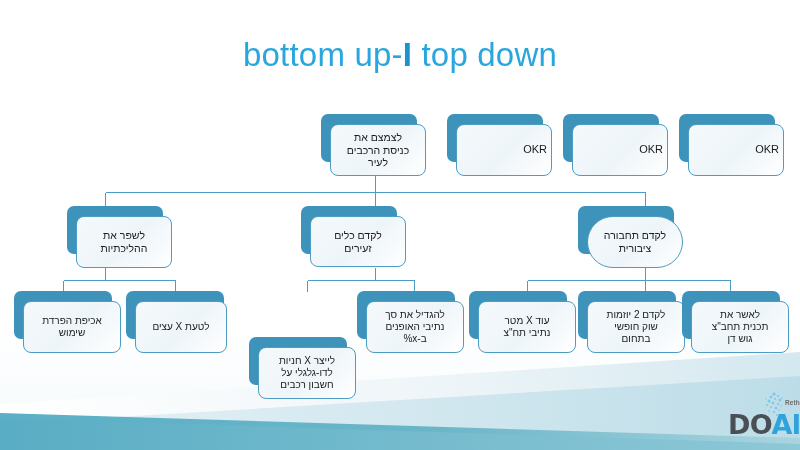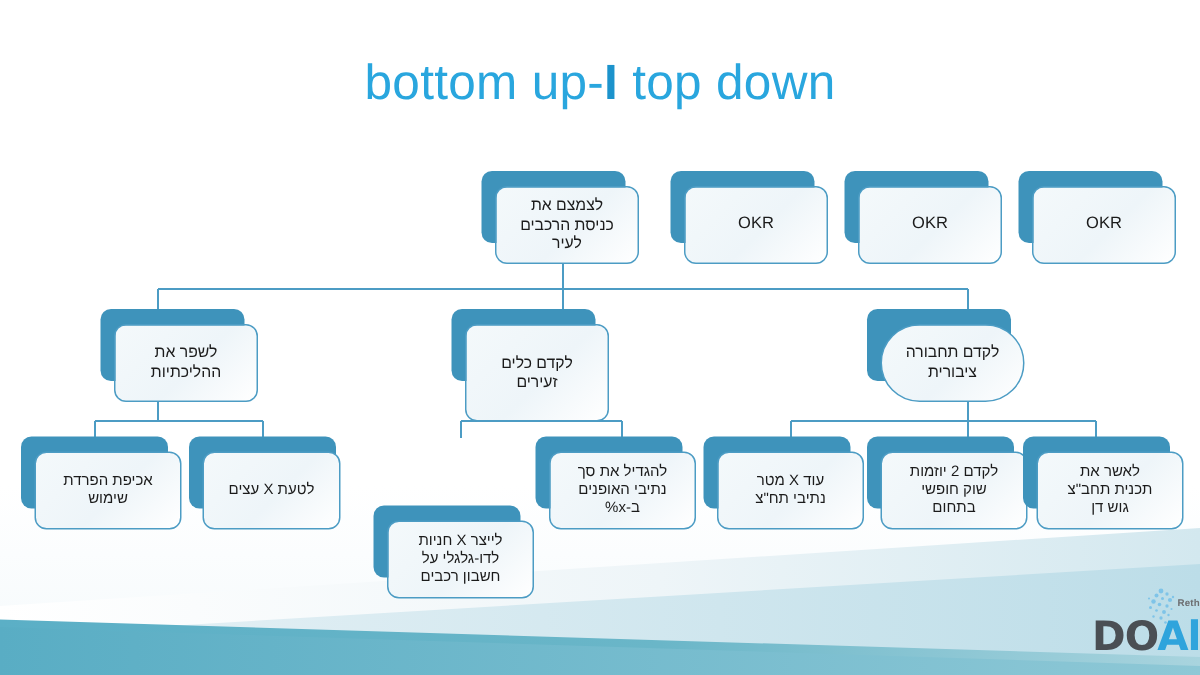--- a/index.html
+++ b/index.html
@@ -45,21 +45,21 @@
     box-sizing:border-box;
     display:flex;align-items:center;justify-content:center;
     text-align:center;
     color:#1b1b1b;
     direction:rtl;
     padding:2px 4px;
     line-height:1.22;
     overflow:hidden;
   }
   .node .front span{display:block;width:100%;}
-  .ltr .front{direction:ltr;}
+  .ltr .front{direction:ltr;text-align:right;}
 
   
   #logo{position:absolute;right:8px;bottom:12px;width:112px;height:46px;}
   #logo .tag{
     position:absolute;right:1px;top:7px;
     font-size:6.5px;color:#6d6e71;font-weight:700;
     letter-spacing:.15px;white-space:nowrap;
   }
   #logo .word{
     position:absolute;left:0;bottom:0;
@@ -162,21 +162,21 @@
   </div>
 
   <div class="node" style="left:67px;top:206px;width:112px;height:62px;font-size:10.5px;">
     <div class="back" style="width:96px;height:48px;"></div>
     <div class="front" style="left:9px;top:10px;width:96px;height:52px;">
       <span>לשפר את<br>ההליכתיות</span>
     </div>
   </div>
   <div class="node" style="left:301px;top:206px;width:112px;height:62px;font-size:10.5px;">
     <div class="back" style="width:96px;height:48px;"></div>
-    <div class="front" style="left:9px;top:10px;width:96px;height:65px;">
+    <div class="front" style="left:9px;top:10px;width:96px;height:51px;">
       <span>לקדם כלים<br>זעירים</span>
     </div>
   </div>
   <div class="node" style="left:578px;top:206px;width:112px;height:62px;font-size:10.5px;">
     <div class="back" style="width:96px;height:48px;"></div>
     <div class="front" style="left:9px;top:10px;width:96px;height:52px;border-radius:26px;">
       <span>לקדם תחבורה<br>ציבורית</span>
     </div>
   </div>
 

